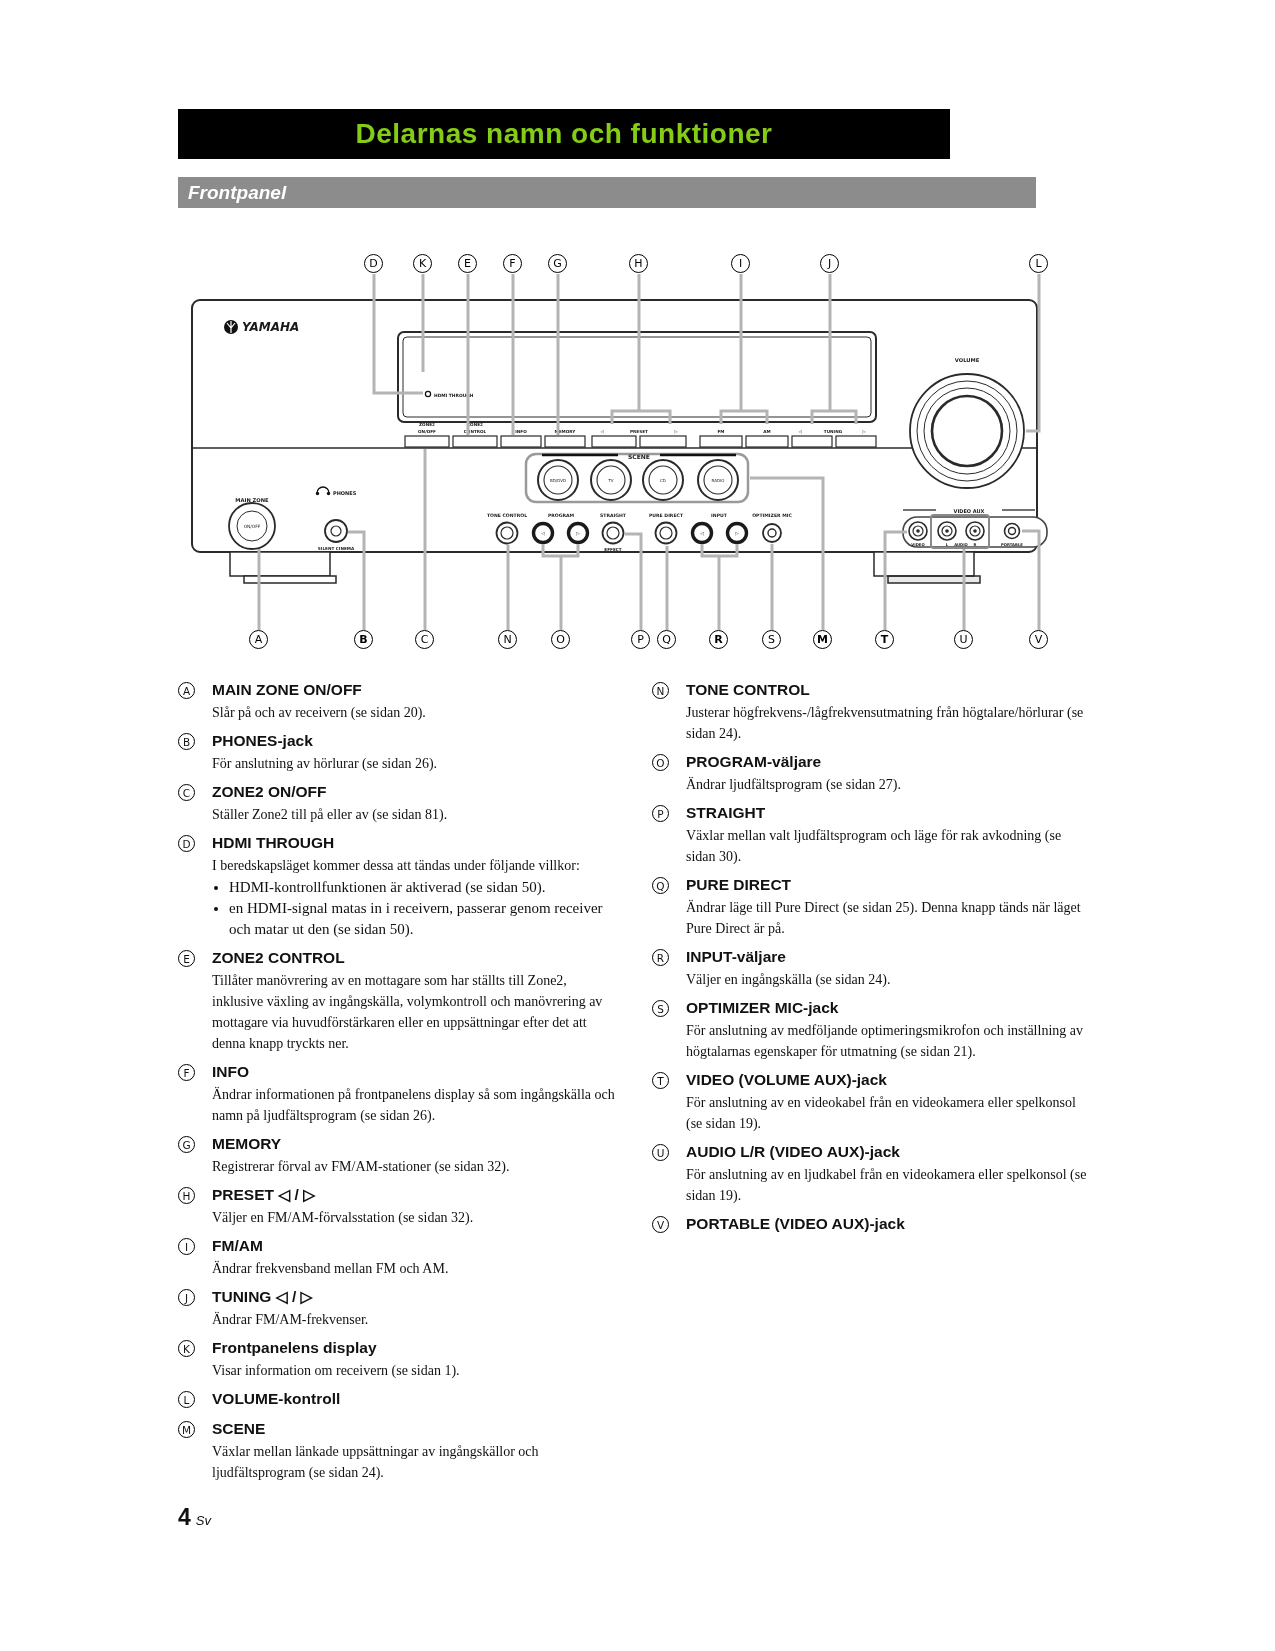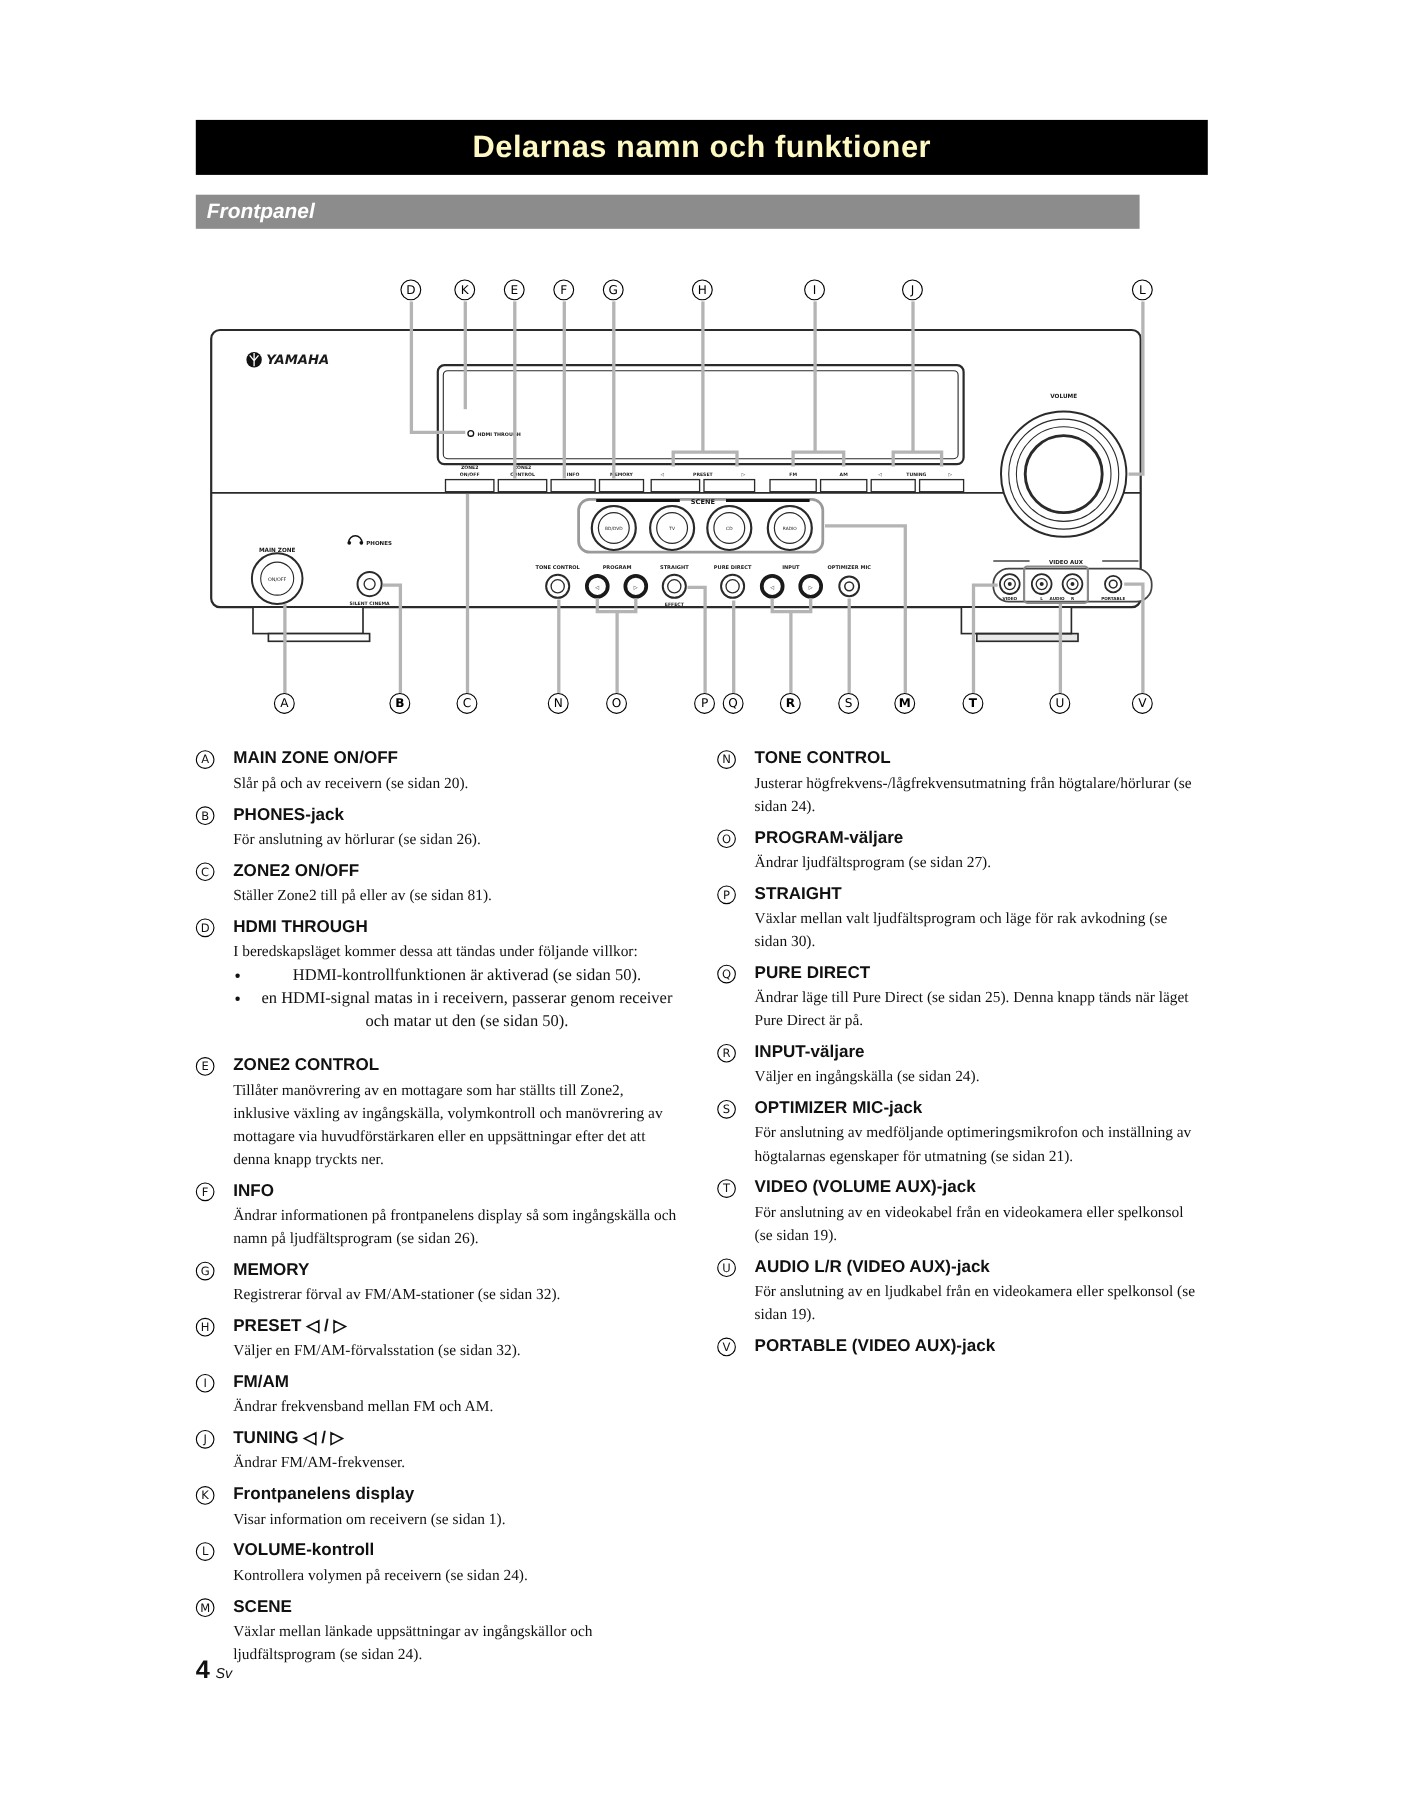--- a/index.html
+++ b/index.html
@@ -1,19 +1,19 @@
 <!DOCTYPE html>
 <html><head>
 <meta charset="utf-8">
 <style>
   html,body{margin:0;padding:0;background:#e8e8e8;}
   .page{position:relative;width:1275px;height:1651px;background:#ffffff;margin:0 auto;
         font-family:"Liberation Serif",serif;color:#111;overflow:hidden;}
-  .title-bar{position:absolute;left:178px;top:109px;width:920px;height:50px;background:#000;
-        color:#fef9c3;font-family:"Liberation Sans",sans-serif;font-weight:bold;font-size:28px;
+  .title-bar{position:absolute;left:178px;top:109px;width:772px;height:50px;background:#000;
+        color:#84cc16;font-family:"Liberation Sans",sans-serif;font-weight:bold;font-size:28px;
         text-align:center;line-height:50px;letter-spacing:0.5px;}
   .section-bar{position:absolute;left:178px;top:177px;width:858px;height:31px;background:#8c8c8c;
         color:#fff;font-family:"Liberation Sans",sans-serif;font-weight:bold;font-style:italic;
         font-size:19px;line-height:31px;padding-left:10px;box-sizing:border-box;}
   .diagram-svg{position:absolute;left:0;top:228px;width:1275px;height:460px;}
   .callout-layer{position:absolute;left:0;top:0;width:1275px;height:1651px;pointer-events:none;}
   .callout{position:absolute;width:19px;height:19px;border:1.4px solid #000;border-radius:50%;
         background:#fff;font-family:"DejaVu Sans",sans-serif;font-size:11px;line-height:17px;
         text-align:center;box-sizing:border-box;color:#000;}
   .callout.bold{font-weight:bold;border-width:1.8px;}
@@ -21,21 +21,21 @@
   .col-left{left:178px;top:680px;width:442px;}
   .col-right{left:652px;top:680px;width:436px;}
   .item{display:flex;margin-bottom:8px;}
   .letter{flex:0 0 auto;width:17px;height:17px;border:1px solid #000;border-radius:50%;
         font-family:"DejaVu Sans",sans-serif;font-size:10.5px;line-height:16px;text-align:center;
         box-sizing:border-box;margin-top:2px;}
   .ibody{margin-left:17px;flex:1;}
   .ititle{font-family:"Liberation Sans",sans-serif;font-weight:bold;font-size:15.5px;
         line-height:20px;margin-bottom:2px;}
   .idesc{font-size:14px;line-height:21px;}
-  .ibullets{margin:1px 0 11px 0;padding-left:17px;text-align:center;}
+  .ibullets{margin:1px 0 0 0;padding-left:17px;}
   .ibullets li{line-height:21px;}
   .footer{position:absolute;left:178px;top:1504px;font-family:"Liberation Sans",sans-serif;}
   .footer .pagenum{font-size:23px;font-weight:bold;}
   .footer .lang{font-size:13px;font-style:italic;margin-left:5px;}
   svg text{font-family:"DejaVu Sans",sans-serif;fill:#1a1a1a;}
   .lbl{font-weight:bold;}
 </style>
 </head>
 <body>
 
@@ -389,21 +389,20 @@
       <div class="ititle">Frontpanelens display</div>
       <div class="idesc">Visar information om receivern (se sidan 1).</div>
 
     </div>
   </div>
 
   <div class="item">
     <span class="letter">L</span>
     <div class="ibody">
       <div class="ititle">VOLUME-kontroll</div>
-      <div class="idesc">Kontrollera volymen på receivern (se sidan 24).</div>
 
     </div>
   </div>
 
   <div class="item">
     <span class="letter">M</span>
     <div class="ibody">
       <div class="ititle">SCENE</div>
       <div class="idesc">Växlar mellan länkade uppsättningar av ingångskällor och ljudfältsprogram (se sidan 24).</div>
 

